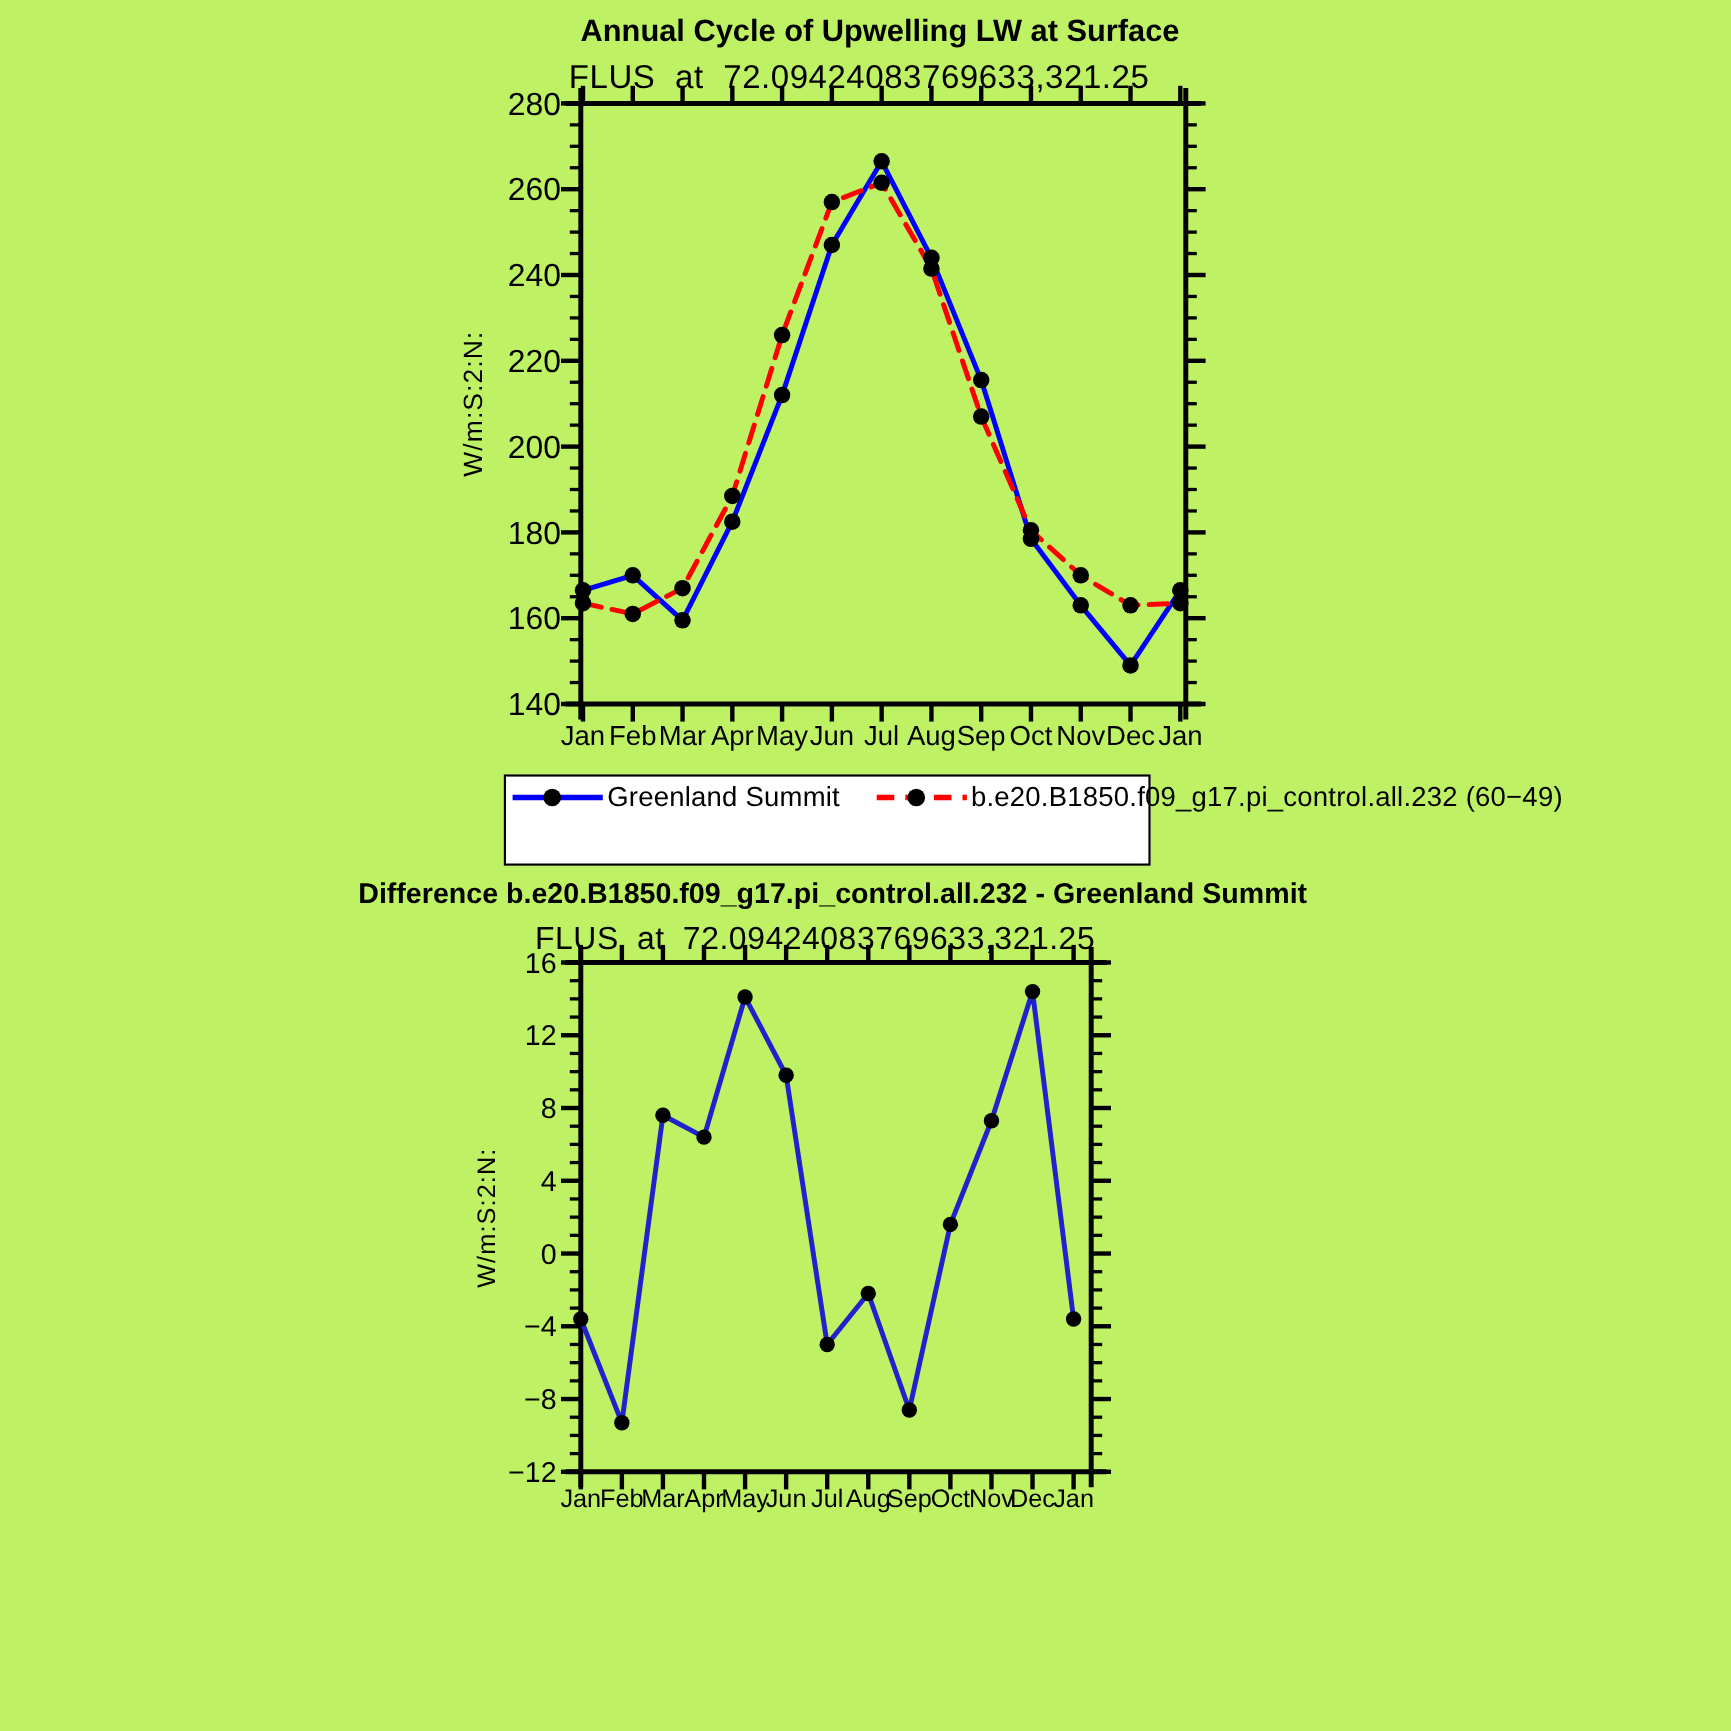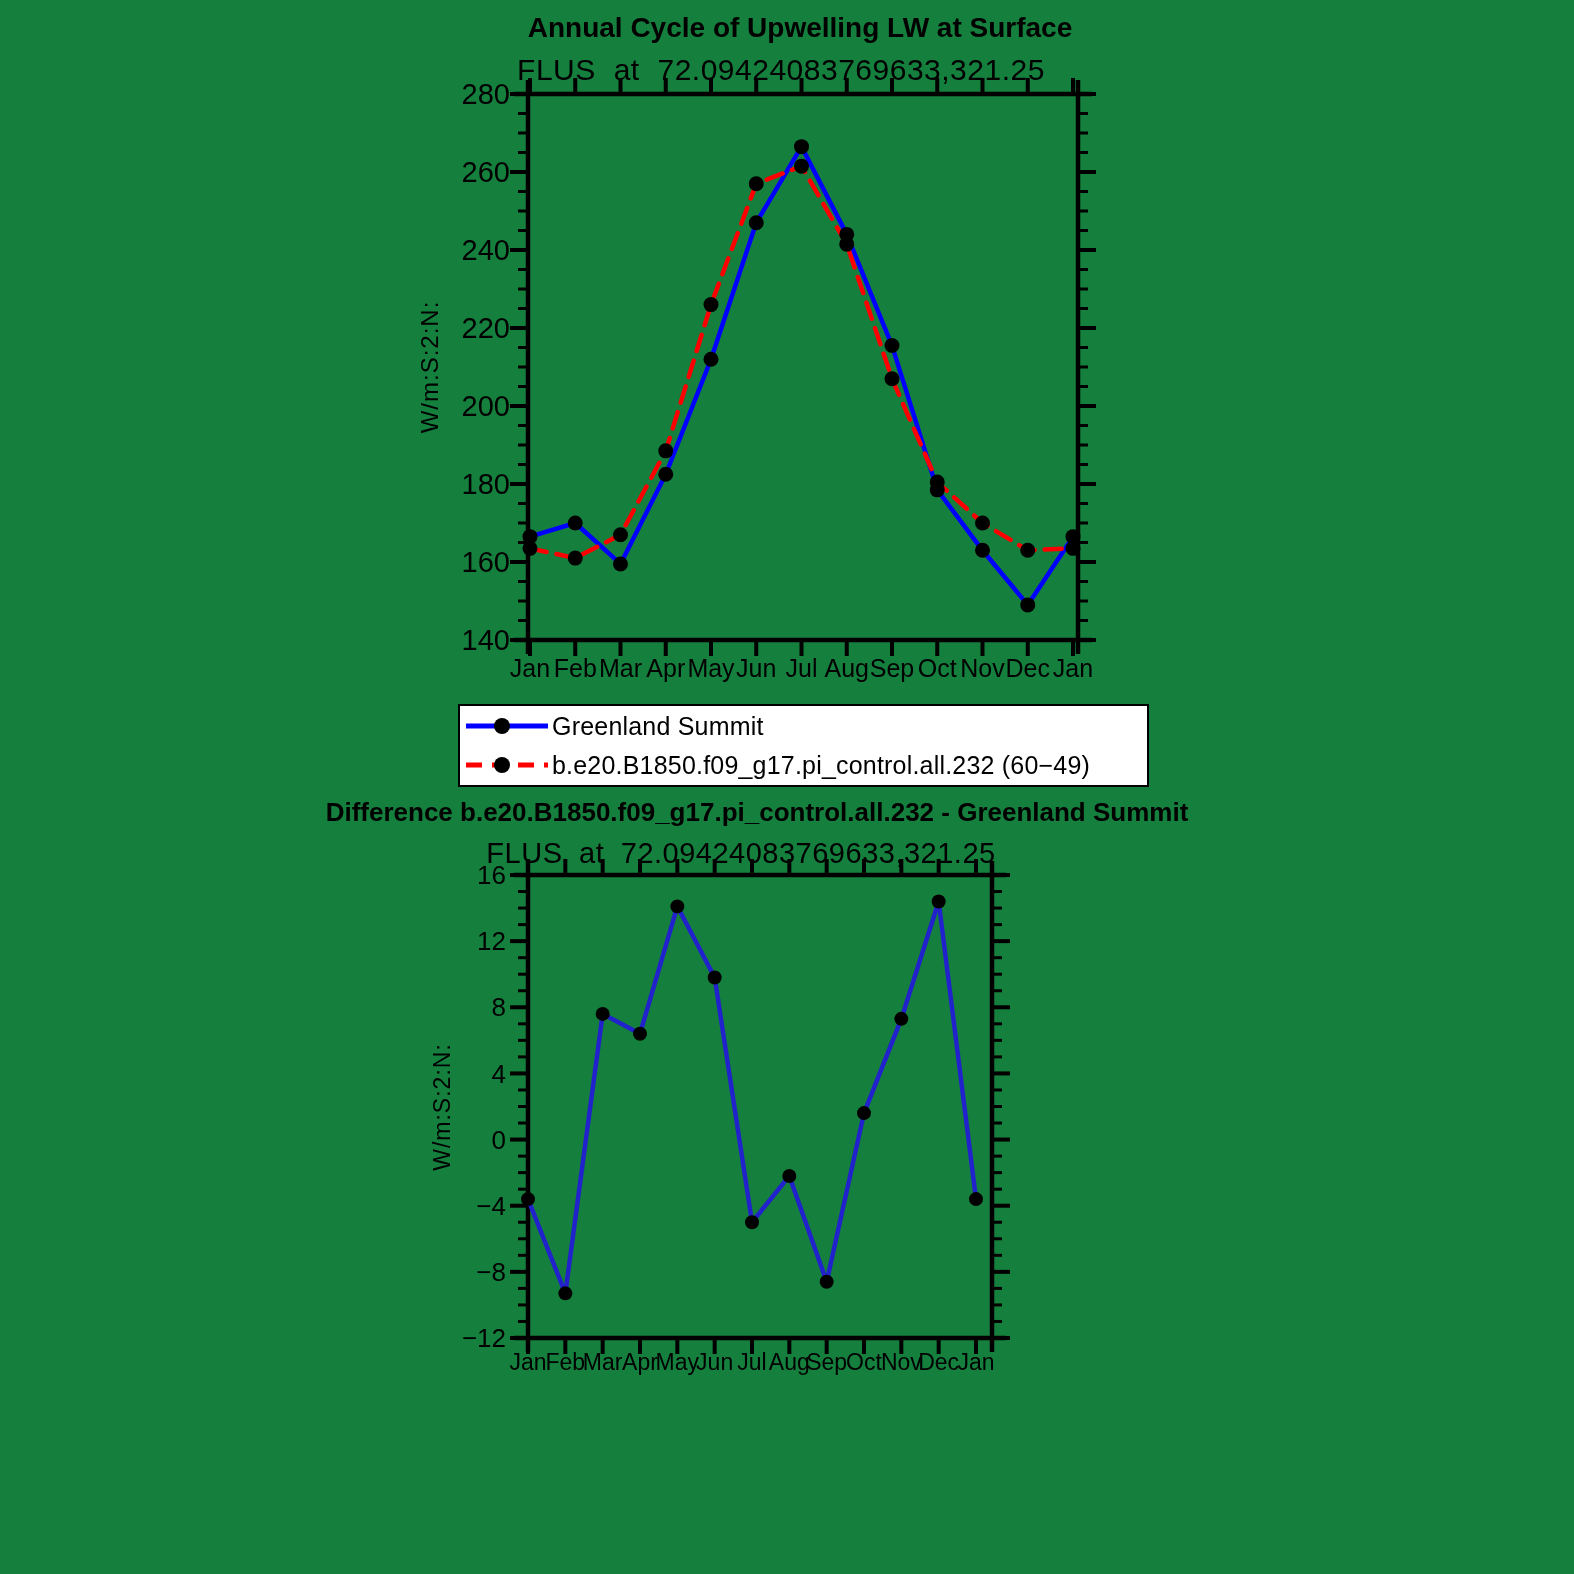--- a/index.html
+++ b/index.html
@@ -1,32 +1,33 @@
 <!DOCTYPE html>
 <html><head>
 <meta charset="utf-8">
 <style>
   html,body { margin:0; padding:0; background:#ffffff; }
   #canvas {
-    position:relative; width:1574px; height:1574px; background:#15803d;
+    position:relative; width:1574px; height:1574px; background:#bef264;
     font-family:"Liberation Sans", sans-serif;
     text-decoration:underline;
   }
   svg text { fill:#000000; }
   .title1  { font:bold 28px "Liberation Sans", sans-serif; }
   .title2  { font:bold 26px "Liberation Sans", sans-serif; }
   .subtitle1 { font:30px "Liberation Sans", sans-serif; word-spacing:9px; letter-spacing:0.5px; }
   .subtitle2 { font:29px "Liberation Sans", sans-serif; word-spacing:8px; letter-spacing:0.5px; }
   .axlabel1 { font:24px "Liberation Sans", sans-serif; letter-spacing:1px; }
   .axlabel2 { font:23px "Liberation Sans", sans-serif; letter-spacing:1px; }
   #legend {
-    position:absolute; left:458px; top:704px; width:691px; height:83px;
+    position:absolute; left:458px; top:704px; width:588px; height:83px;
     border:2.5px solid #000; box-sizing:border-box;
-    display:flex; flex-direction:column; justify-content:space-evenly;
+    display:flex; flex-direction:row; justify-content:space-evenly;
     background:#ffffff;
+    gap:27px;
   }
   .legend-row { display:flex; align-items:center; height:38px; }
   .legend-sample { flex:0 0 auto; margin-left:4px; }
   .legend-label { font-size:25px; letter-spacing:0.2px; color:#000; white-space:nowrap; margin-left:2px; }
 </style>
 </head>
 <body>
 
 <div id="canvas">
 

